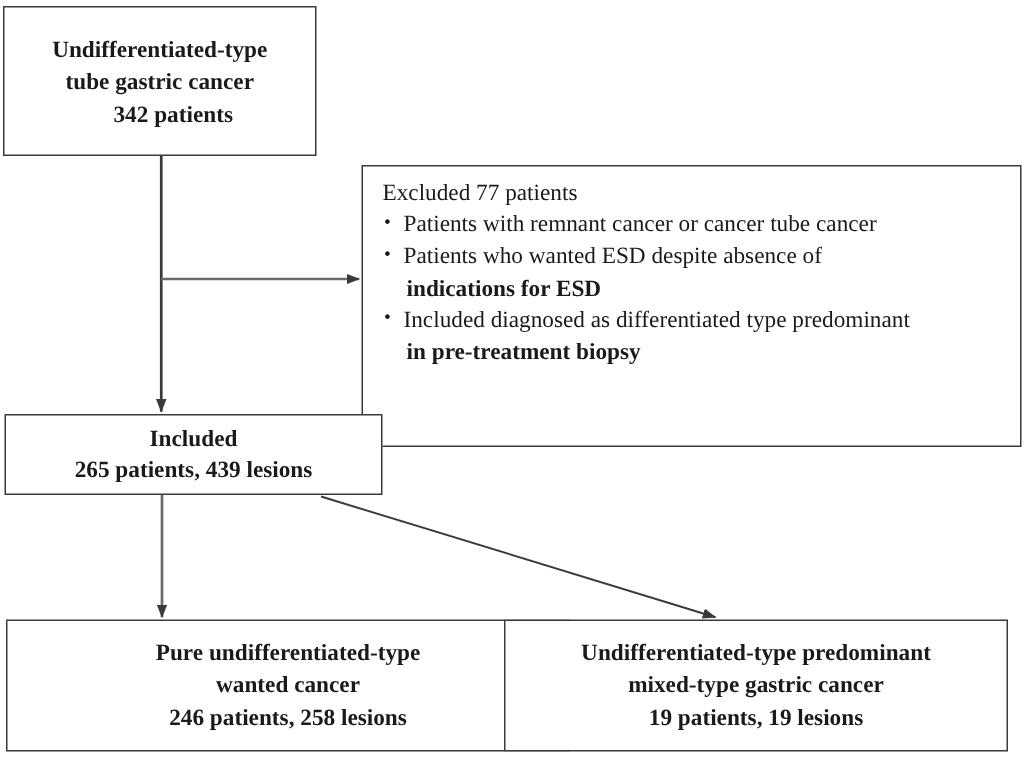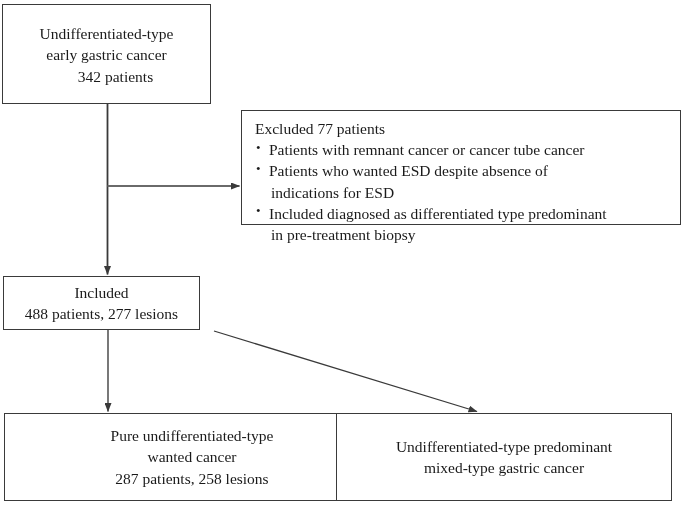--- a/index.html
+++ b/index.html
@@ -40,41 +40,42 @@
   }
   .node .lines {
     display: block;
   }
   .node-centered {
     display: flex;
     flex-direction: column;
     align-items: center;
     justify-content: center;
     text-align: center;
+    font-weight: bold;
   }
   .node-centered .line {
     white-space: nowrap;
   }
   
   #node-source {
     left: 2px;
     top: 4px;
     width: 209px;
     height: 100px;
     padding-top: 2px;
   }
   #node-source .line:last-child {
     padding-left: 18px;
   }
   
   #node-excluded {
     left: 241px;
     top: 110px;
     width: 440px;
-    height: 115px;
+    height: 188px;
     padding: 7px 10px 5px 11px;
     text-align: left;
   }
   #node-excluded .head {
     white-space: nowrap;
     padding-left: 2px;
   }
   #node-excluded ul {
     list-style: none;
     margin: 0;
@@ -87,26 +88,27 @@
   }
   #node-excluded li .bullet {
     position: absolute;
     left: 3px;
     top: -0.5px;
     font-size: 13px;
   }
   #node-excluded li .sub {
     display: block;
     padding-left: 2px;
+    font-weight: bold;
   }
   
   #node-included {
     left: 3px;
     top: 276px;
-    width: 197px;
+    width: 252px;
     height: 54px;
   }
   
   #node-pure {
     left: 4px;
     top: 413px;
     width: 376px;
     height: 88px;
   }
   
@@ -134,21 +136,21 @@
     <line x1="107.5" y1="186" x2="239.5" y2="186" stroke="#6a6a6a" stroke-width="1.8" marker-end="url(#arrowhead)"></line>
 
     <line x1="108" y1="330" x2="108" y2="411.5" stroke="#6a6a6a" stroke-width="1.8" marker-end="url(#arrowhead)"></line>
 
     <line x1="214" y1="331" x2="477" y2="411.5" stroke="#3a3a3a" stroke-width="1.3" marker-end="url(#arrowhead)"></line>
   </svg>
 
   <div class="node node-centered" id="node-source">
     <div class="lines">
       <div class="line">Undifferentiated-type</div>
-      <div class="line">early gastric cancer</div>
+      <div class="line">tube gastric cancer</div>
       <div class="line">342 patients</div>
     </div>
   </div>
 
   <div class="node" id="node-excluded">
     <div class="head">Excluded 77 patients</div>
     <ul>
       <li>
         <span class="bullet">•</span>
         <span>Patients with remnant cancer or cancer tube cancer</span>
@@ -162,32 +164,33 @@
         <span class="bullet">•</span>
         <span>Included diagnosed as differentiated type predominant</span>
         <span class="sub">in pre-treatment biopsy</span>
       </li>
     </ul>
   </div>
 
   <div class="node node-centered" id="node-included">
     <div class="lines">
       <div class="line">Included</div>
-      <div class="line">488 patients, 277 lesions</div>
+      <div class="line">265 patients, 439 lesions</div>
     </div>
   </div>
 
   <div class="node node-centered" id="node-pure">
     <div class="lines">
       <div class="line">Pure undifferentiated-type</div>
       <div class="line">wanted cancer</div>
-      <div class="line">287 patients, 258 lesions</div>
+      <div class="line">246 patients, 258 lesions</div>
     </div>
   </div>
 
   <div class="node node-centered" id="node-mixed">
     <div class="lines">
       <div class="line">Undifferentiated-type predominant</div>
       <div class="line">mixed-type gastric cancer</div>
+      <div class="line">19 patients, 19 lesions</div>
     </div>
   </div>
 
 </div>
 
 </body></html>

